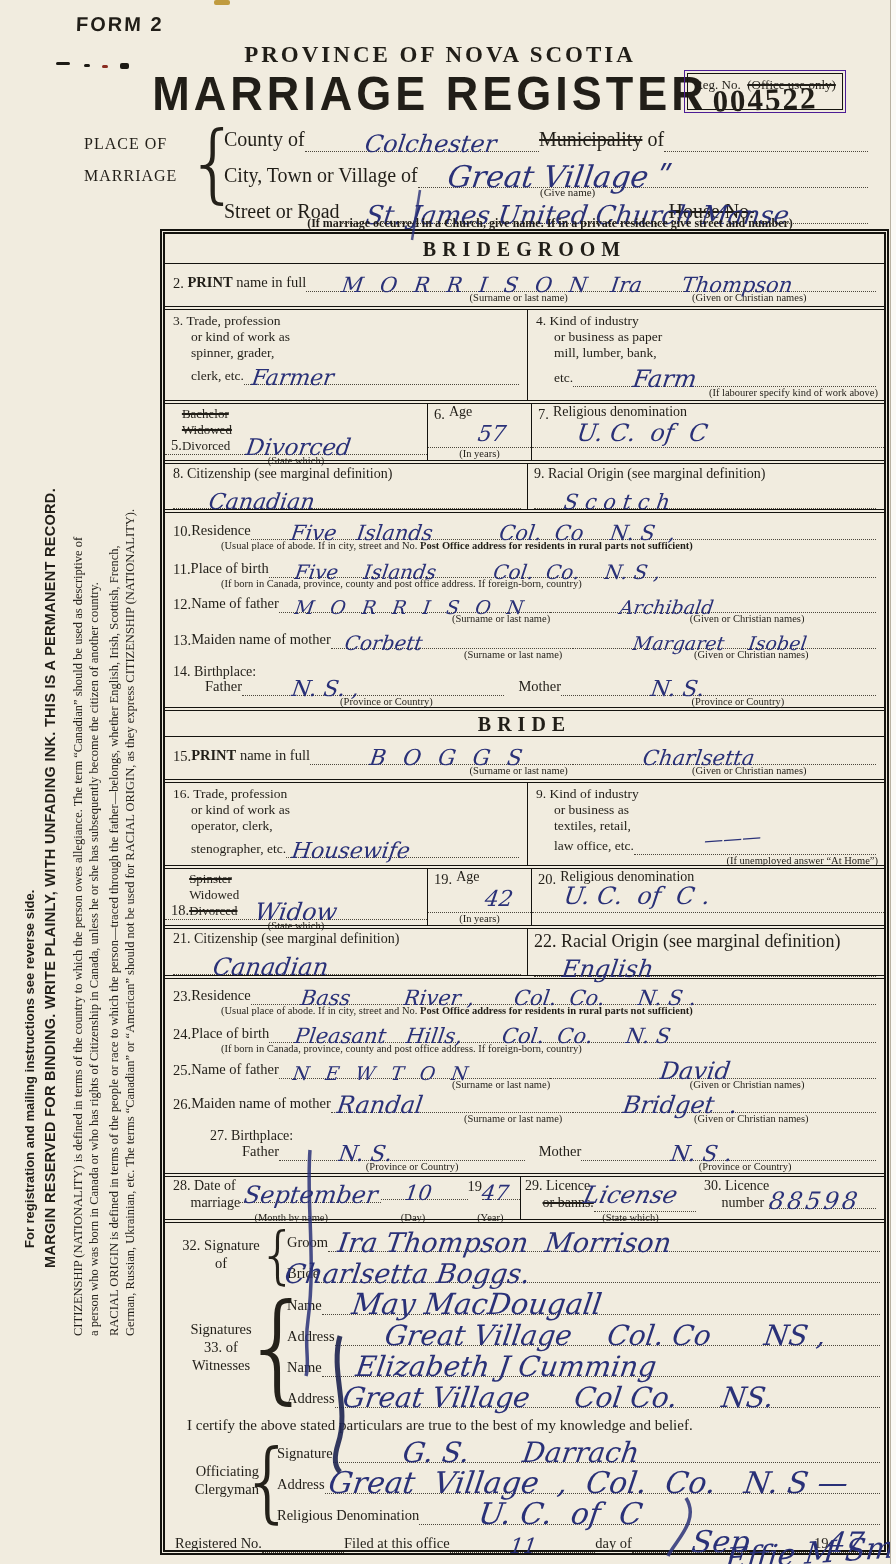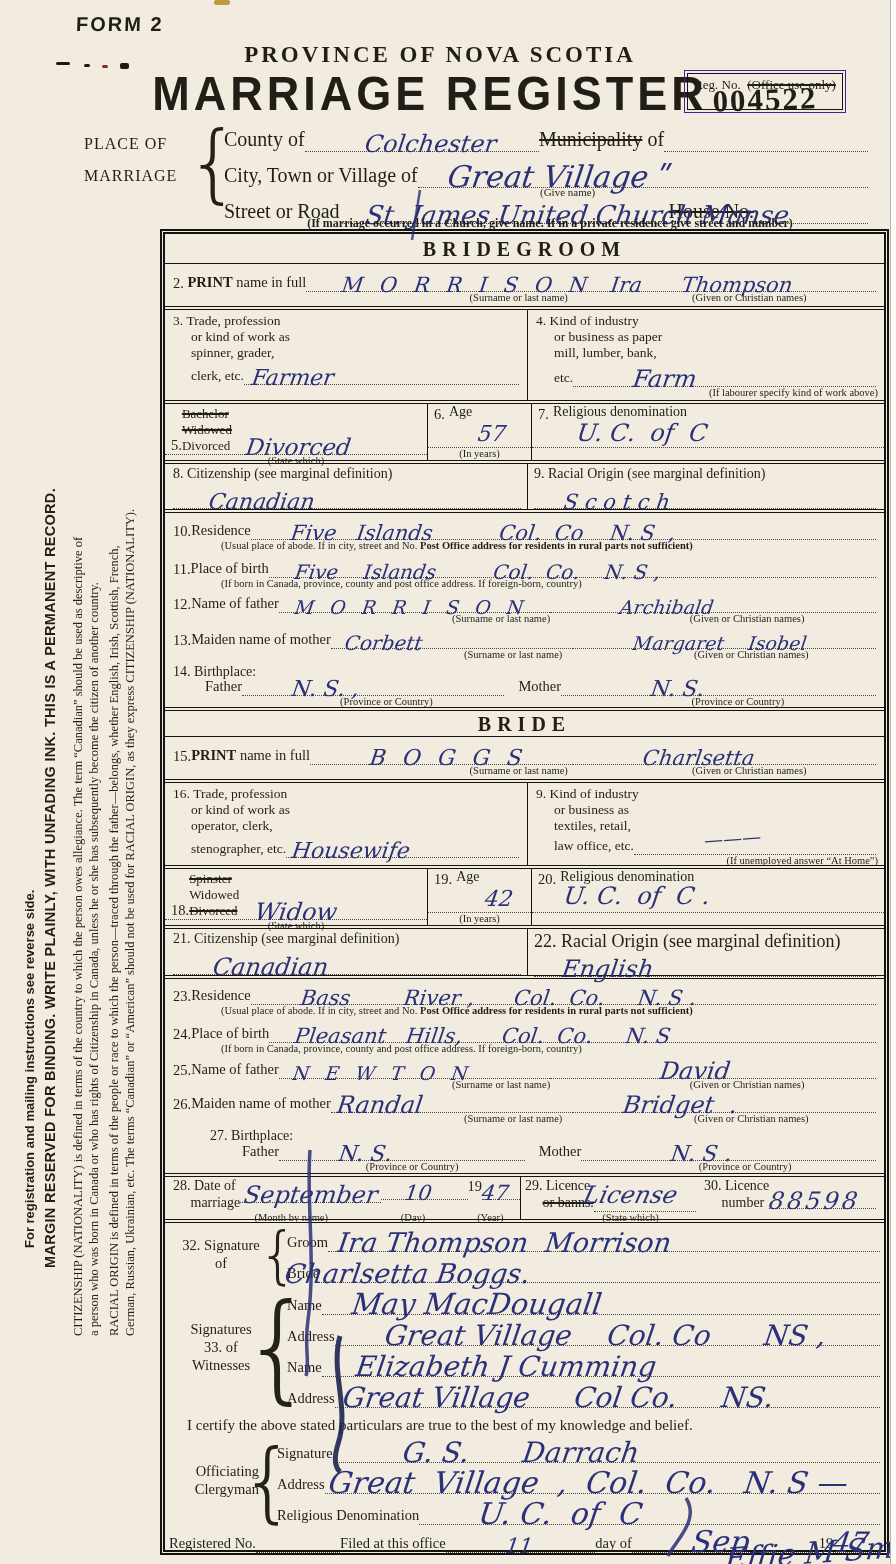--- a/index.html
+++ b/index.html
@@ -654,21 +654,21 @@
         </div>
         <div class="fline" style="height:28px;padding:0;">
           <span class="slbl">Religious Denomination</span>
           <span class="lead">
               <span class="hw scr" style="font-size:30px;margin-left:60px;">U. C.  of  C</span>
             </span>
         </div>
       </div>
     </div>
 
-    <div class="row fline" style="height:27px;padding:0 4px;">
+    <div class="row fline" style="height:27px;padding:0 10px;">
       <span class="lbl">Registered No.</span>
       <span class="lead" style="flex:.45;"></span>
       <span class="lbl">Filed at this office</span>
       <span class="lead" style="flex:.8;">
           <span class="hw" style="font-size:21px;margin-left:60px;">11</span>
         </span>
       <span class="lbl">day of</span>
       <span class="lead" style="flex:1;">
           <span class="hw scr" style="font-size:30px;margin-left:60px;">Sep</span>
         </span>

